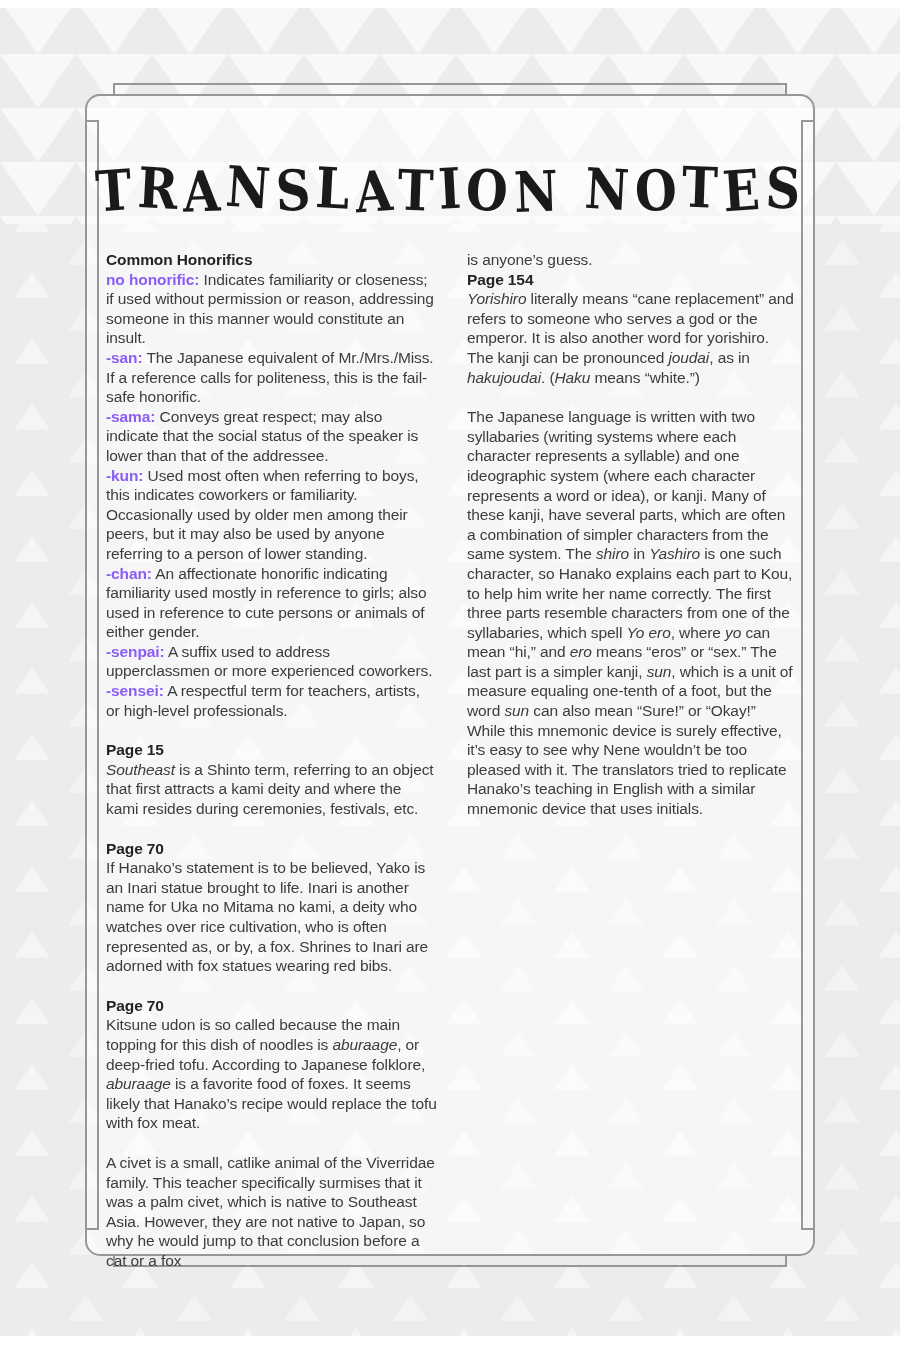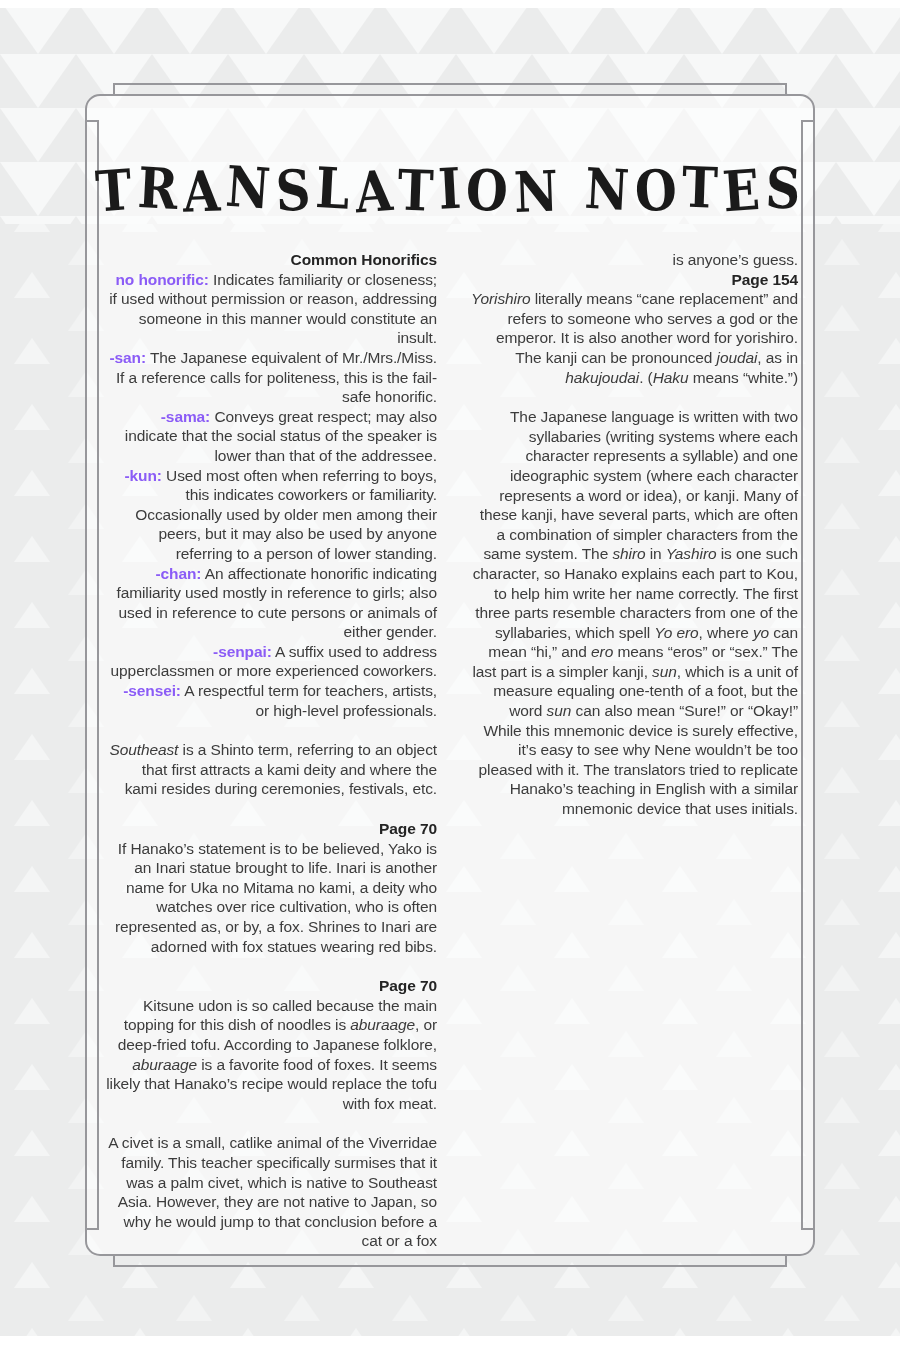--- a/index.html
+++ b/index.html
@@ -20,21 +20,21 @@
     line-height:1.1;
   }
   .title-letter{display:inline-block;white-space:pre;}
   .columns{
     position:absolute;left:106px;top:250px;width:692px;
     display:flex;gap:30px;
     color:#3c3c3c;
     font-size:15.5px;line-height:19.6px;
     letter-spacing:-0.1px;
   }
-  .col{width:331px;flex:0 0 331px;text-align:right;}
+  .col{width:331px;flex:0 0 331px;}
   .note-section{margin-top:20px;}
   .note-section.first, .note-section.tight{margin-top:0;}
   .note-section h3{
     margin:0;font-size:15.5px;line-height:19.6px;
     font-weight:bold;color:#242424;letter-spacing:-0.1px;
   }
   .note-section p{margin:0;}
   .note-section b{color:#8b5cf6;}
 </style>
 </head>
@@ -71,20 +71,21 @@
         <h3>Common Honorifics</h3>
         <p><b>no honorific:</b><span> Indicates familiarity or closeness; if used without permission or reason, addressing someone in this manner would constitute an insult.</span></p>
         <p><b>-san:</b><span> The Japanese equivalent of Mr./Mrs./Miss. If a reference calls for politeness, this is the fail-safe honorific.</span></p>
         <p><b>-sama:</b><span> Conveys great respect; may also indicate that the social status of the speaker is lower than that of the addressee.</span></p>
         <p><b>-kun:</b><span> Used most often when referring to boys, this indicates coworkers or familiarity. Occasionally used by older men among their peers, but it may also be used by anyone referring to a person of lower standing.</span></p>
         <p><b>-chan:</b><span> An affectionate honorific indicating familiarity used mostly in reference to girls; also used in reference to cute persons or animals of either gender.</span></p>
         <p><b>-senpai:</b><span> A suffix used to address upperclassmen or more experienced coworkers.</span></p>
         <p><b>-sensei:</b><span> A respectful term for teachers, artists, or high-level professionals.</span></p>
       </section>
       <section class="note-section">
+        <h3>Page 15</h3>
         <p><i>Southeast</i><span> is a Shinto term, referring to an object that first attracts a kami deity and where the kami resides during ceremonies, festivals, etc.</span></p>
       </section>
       <section class="note-section">
         <h3>Page 70</h3>
         <p><span>If Hanako’s statement is to be believed, Yako is an Inari statue brought to life. Inari is another name for Uka no Mitama no kami, a deity who watches over rice cultivation, who is often represented as, or by, a fox. Shrines to Inari are adorned with fox statues wearing red bibs.</span></p>
       </section>
       <section class="note-section">
         <h3>Page 70</h3>
         <p><span>Kitsune udon is so called because the main topping for this dish of noodles is </span><i>aburaage</i><span>, or deep-fried tofu. According to Japanese folklore, </span><i>aburaage</i><span> is a favorite food of foxes. It seems likely that Hanako’s recipe would replace the tofu with fox meat.</span></p>
       </section>

